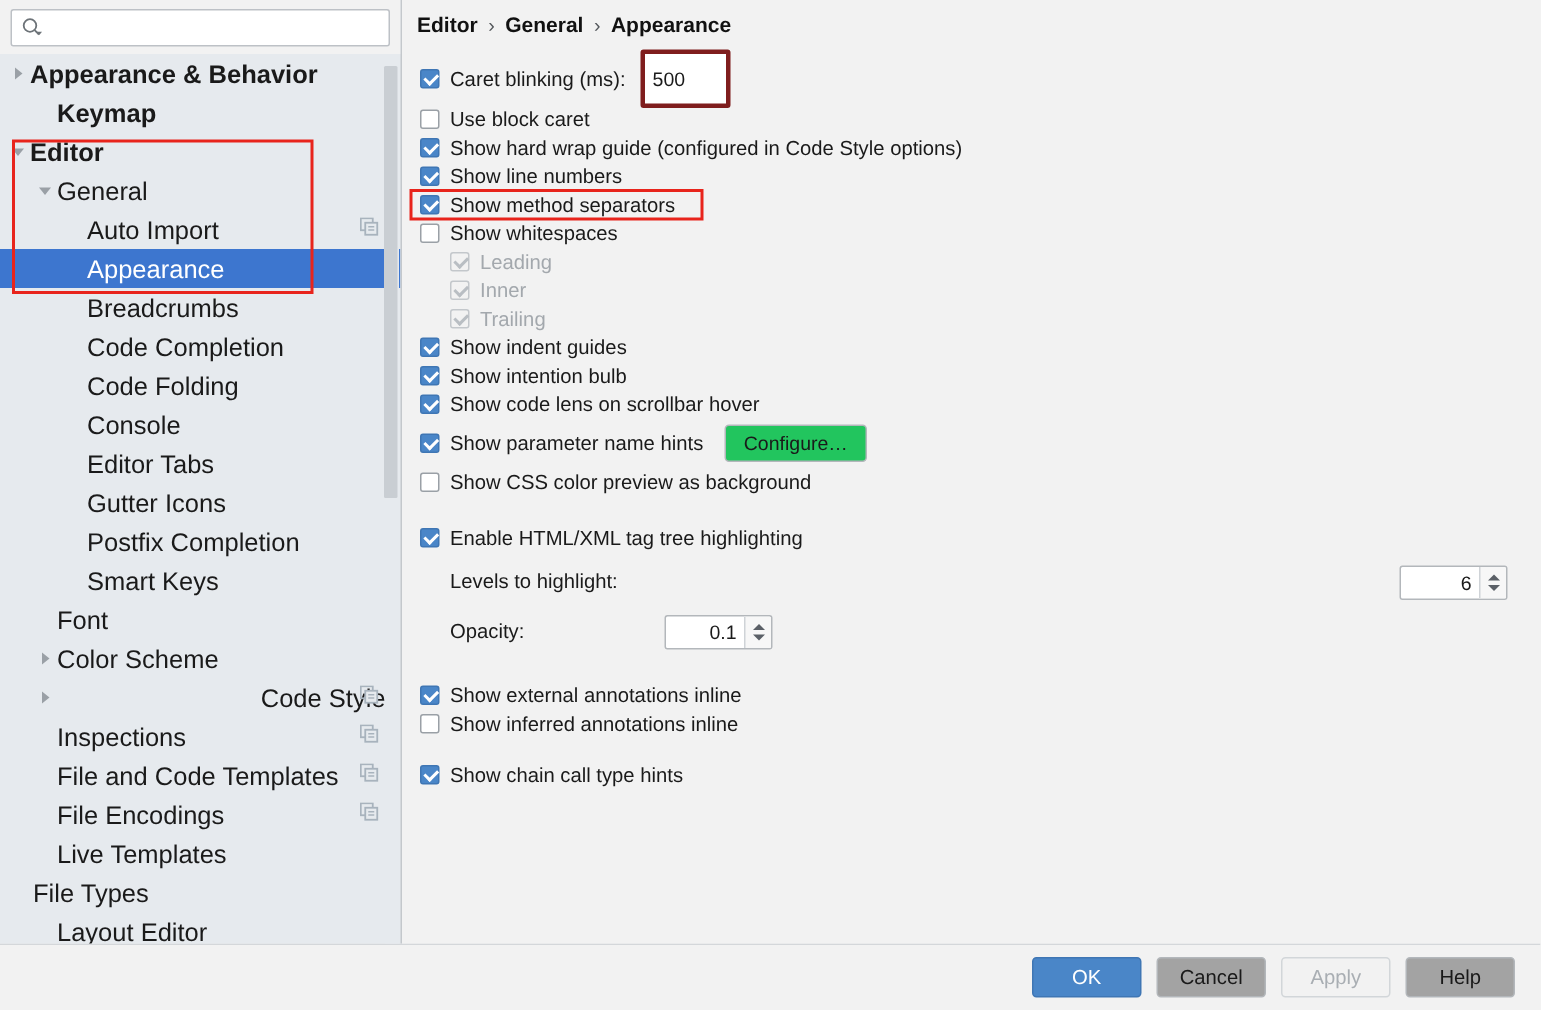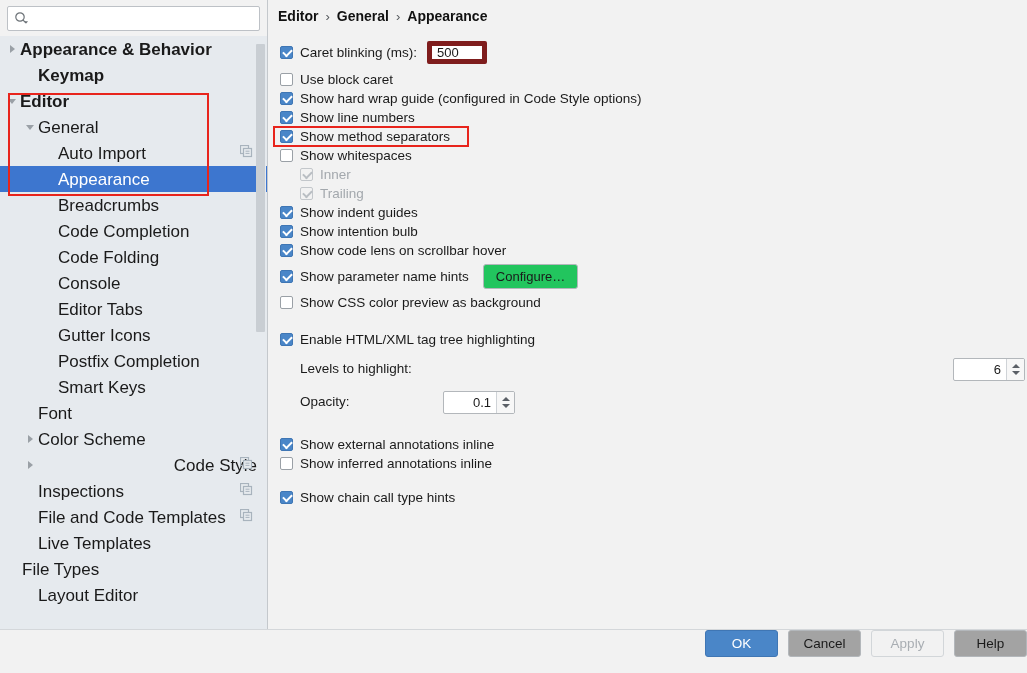--- a/index.html
+++ b/index.html
@@ -161,21 +161,21 @@
     align-items: center;
     gap: 7px;
     white-space: nowrap;
   }
   .bc-sep { color: #55595d; font-weight: normal; font-size: 13px; }
 
   #options {
     position: absolute;
     left: 12px;
     top: 40px;
-    right: 2px;
+    right: 22px;
   }
 
   .opt-row {
     display: flex;
     align-items: center;
     height: 19px;
     white-space: nowrap;
   }
   .opt-label {
     font-size: 13.5px;
@@ -216,23 +216,23 @@
   }
   .cb.dis .tick {
     border-left-color: #b9bec3;
     border-bottom-color: #b9bec3;
   }
 
   .indent1 { margin-left: 20px; }
 
   .txt-field {
     width: 60px;
-    height: 23px;
+    height: 39px;
     background: #ffffff;
-    border: 5px solid #7f1d1d;
+    border: 3px solid #7f1d1d;
     border-radius: 2px;
     box-sizing: border-box;
     font-family: "Liberation Sans", sans-serif;
     font-size: 13px;
     color: #1a1a1a;
     padding: 0 5px;
     outline: none;
   }
 
   .spin {
@@ -294,22 +294,23 @@
 
   .group-gap { height: 9px; }
   .small-gap { height: 3px; }
 
   
   #bottom-bar {
     height: 44px;
     background: #f2f2f2;
     border-top: 1px solid #d4d7da;
     display: flex;
-    align-items: flex-start;
+    align-items: center;
     justify-content: flex-end;
+    padding-right: 17px;
     gap: 10px;
     box-sizing: border-box;
   }
   .dlg-btn {
     font-family: "Liberation Sans", sans-serif;
     font-size: 13.5px;
     height: 27px;
     min-width: 73px;
     border-radius: 3px;
     border: 1px solid #b3b7bb;
@@ -469,20 +470,30 @@
               <span class="tree-label">File and Code Templates</span>
               <span class="copy-icon"><svg width="13" height="13" viewBox="0 0 13 13">
                   <rect x="0.5" y="0.5" width="8" height="8" fill="none" stroke="#a8b3bd" stroke-width="1.2"></rect>
                   <rect x="3.5" y="3.5" width="8" height="8" fill="#e6eaee" stroke="#a8b3bd" stroke-width="1.2"></rect>
                   <line x1="5.5" y1="6.2" x2="9.5" y2="6.2" stroke="#a8b3bd" stroke-width="1"></line>
                   <line x1="5.5" y1="8.4" x2="9.5" y2="8.4" stroke="#a8b3bd" stroke-width="1"></line>
                 </svg></span>
             </div>
             <div class="tree-row" style="padding-left: 22px;">
               <span class="tw"></span>
+              <span class="tree-label">File Encodings</span>
+              <span class="copy-icon"><svg width="13" height="13" viewBox="0 0 13 13">
+                  <rect x="0.5" y="0.5" width="8" height="8" fill="none" stroke="#a8b3bd" stroke-width="1.2"></rect>
+                  <rect x="3.5" y="3.5" width="8" height="8" fill="#e6eaee" stroke="#a8b3bd" stroke-width="1.2"></rect>
+                  <line x1="5.5" y1="6.2" x2="9.5" y2="6.2" stroke="#a8b3bd" stroke-width="1"></line>
+                  <line x1="5.5" y1="8.4" x2="9.5" y2="8.4" stroke="#a8b3bd" stroke-width="1"></line>
+                </svg></span>
+            </div>
+            <div class="tree-row" style="padding-left: 22px;">
+              <span class="tw"></span>
               <span class="tree-label">Live Templates</span>
             </div>
             <div class="tree-row" style="padding-left: 6px;">
               <span class="tw"></span>
               <span class="tree-label">File Types</span>
             </div>
             <div class="tree-row" style="padding-left: 22px;">
               <span class="tw"></span>
               <span class="tree-label">Layout Editor</span>
             </div>
@@ -541,20 +552,26 @@
               <span class="tick"></span>
             </span>
           <span class="opt-label">Show method separators</span>
         </div>
 
         <div class="opt-row">
           <span class="cb off"></span>
           <span class="opt-label">Show whitespaces</span>
         </div>
 
+        <div class="opt-row indent1">
+          <span class="cb dis">
+              <span class="tick"></span>
+            </span>
+          <span class="opt-label dis">Leading</span>
+        </div>
 
         <div class="opt-row indent1">
           <span class="cb dis">
               <span class="tick"></span>
             </span>
           <span class="opt-label dis">Inner</span>
         </div>
 
         <div class="opt-row indent1">
           <span class="cb dis">

